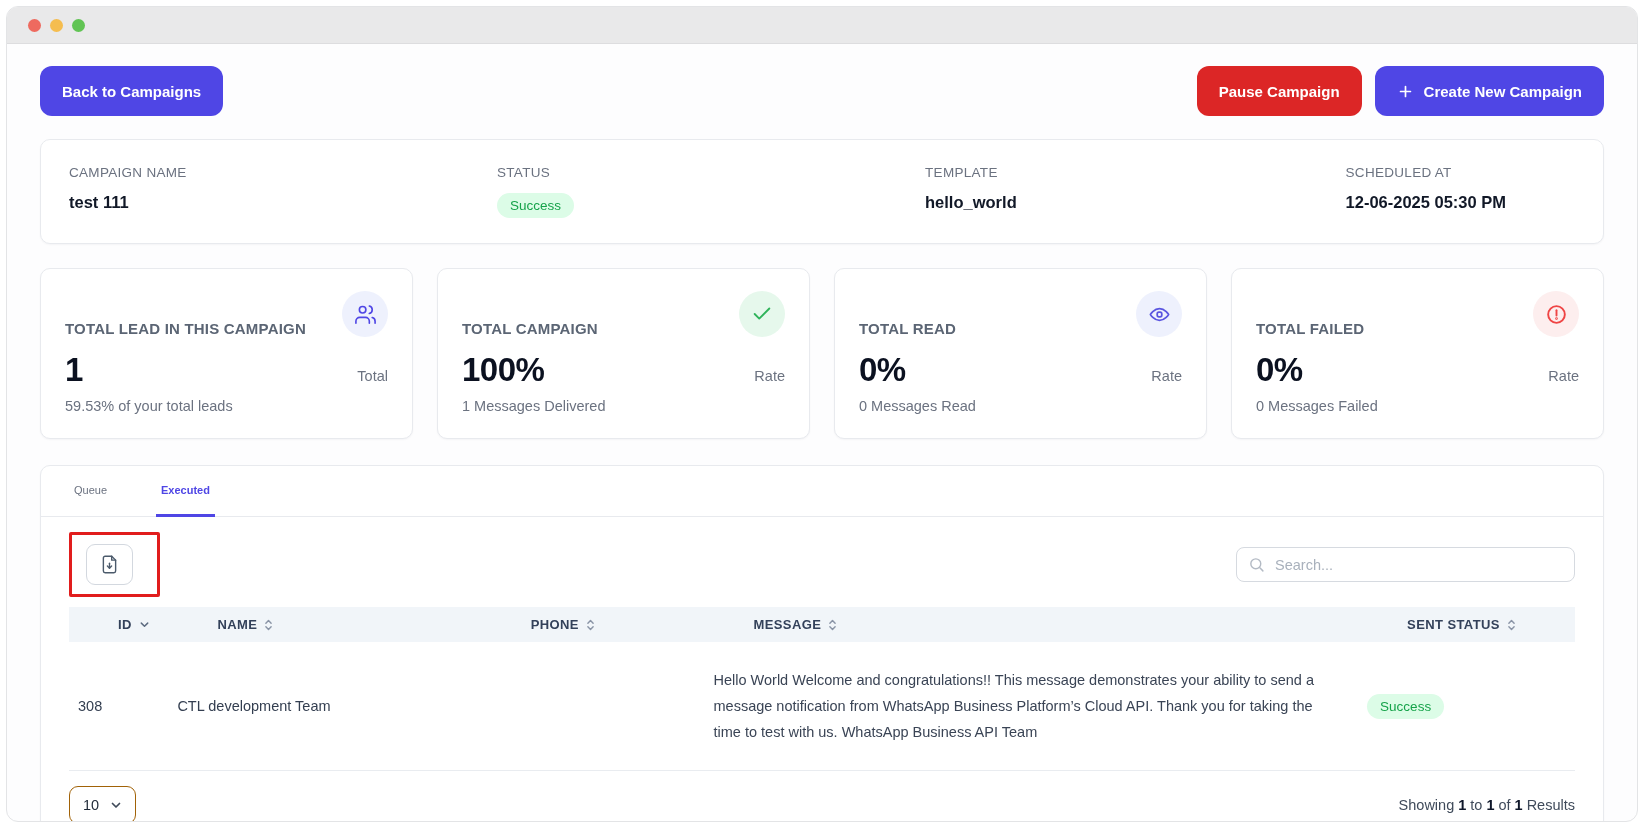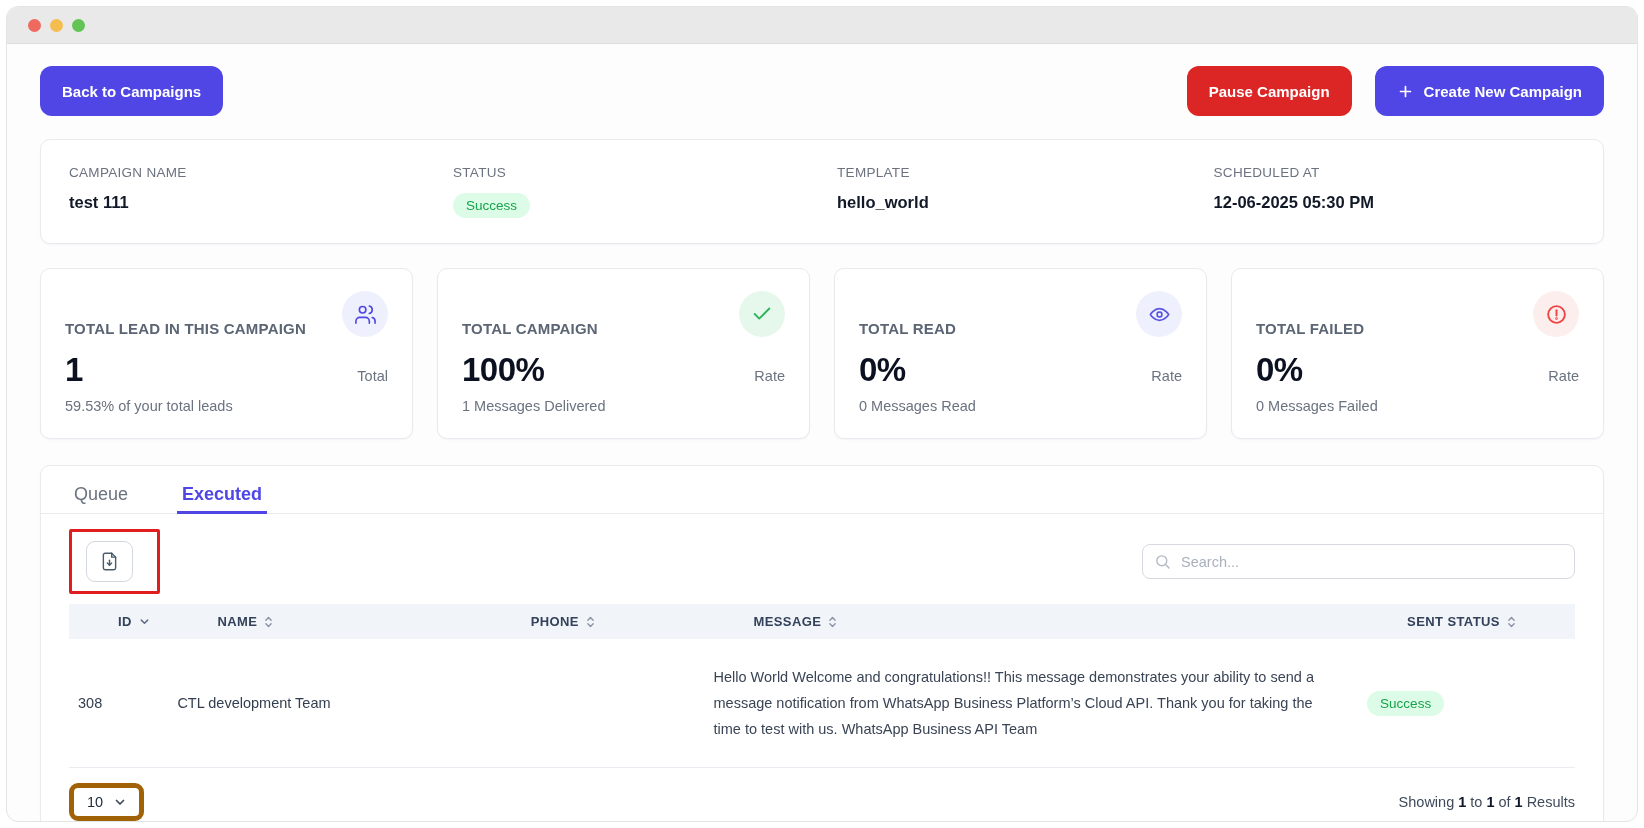--- a/index.html
+++ b/index.html
@@ -9,33 +9,33 @@
     overflow: hidden; background: #fdfdfe; }
   .titlebar { height: 37px; background: #e9e9ea; border-bottom: 1px solid #dddddf;
     display: flex; align-items: center; padding-left: 21px; gap: 9px; }
   .dot { width: 13px; height: 13px; border-radius: 50%; cursor: pointer; }
   .dot.red { background: #ee6a5f; } .dot.yellow { background: #f5bd4f; } .dot.green { background: #61c454; }
 
   .content { padding: 22px 33px 0; }
 
   
   .toolbar { display: flex; justify-content: space-between; align-items: center; }
-  .toolbar-right { display: flex; gap: 23px; }
+  .toolbar-right { display: flex; gap: 13px; }
   .btn { height: 50px; border: none; border-radius: 12px; padding: 0 22px; font-size: 15px;
     font-weight: 700; color: #fff; display: inline-flex; align-items: center; gap: 10px;
     cursor: pointer; font-family: inherit; }
   .btn.indigo { background: #4f46e5; }
   .btn.red { background: #dc2626; }
   .plus-ic { width: 17px; height: 17px; display: inline-block; }
 
   
   .card { background: #fff; border: 1px solid #e8eaee; border-radius: 10px;
     box-shadow: 0 1px 2px rgba(16,24,40,.04); }
   .info-card { margin-top: 23px; padding: 25px 28px; display: grid;
-    grid-template-columns: 25.5% 25.5% 25% 24%; }
+    grid-template-columns: 25.5% 25.5% 25% 24%; gap: 44px; }
   .field-label { font-size: 13.5px; color: #6b7280; font-weight: 500; letter-spacing: .3px;
     margin-bottom: 13px; }
   .field-value { font-size: 16.5px; color: #111827; font-weight: 600; }
 
   .badge { display: inline-block; background: #dcfce7; color: #16a34a; font-size: 13.5px;
     font-weight: 500; border-radius: 999px; padding: 5px 13px; }
 
   
   .stats { margin-top: 24px; display: grid; grid-template-columns: repeat(4, 1fr); gap: 24px; }
   .stat-card { padding: 22px 24px 24px; }
@@ -47,47 +47,47 @@
   .icon-circle.green  { background: #e6f8ec; }
   .icon-circle.pink   { background: #fdeeee; }
   .stat-value-row { display: flex; justify-content: space-between; align-items: baseline; margin-top: 14px; }
   .stat-value { font-size: 33px; font-weight: 700; color: #0b1120; letter-spacing: -0.5px; }
   .stat-unit { font-size: 14.5px; color: #6b7280; }
   .stat-sub { font-size: 14.5px; color: #6b7280; margin-top: 9px; }
 
   
   .table-card { margin-top: 26px; margin-bottom: 10px; }
   .tabbar { border-bottom: 1px solid #e8eaee; padding: 0 28px; display: flex; gap: 44px; }
-  .tab { padding: 18px 5px 6px; font-size: 18px; font-weight: 500; color: #6b7280;
+  .tab { padding: 18px 5px 18px; font-size: 11px; font-weight: 500; color: #6b7280;
     border-bottom: 3px solid transparent; margin-bottom: -1px; cursor: pointer; }
   .tab.active { color: #4f46e5; font-weight: 600; border-color: #4f46e5; }
 
   .card-body { padding: 15px 28px 34px; }
   .table-tools { display: flex; justify-content: space-between; align-items: center; }
   .annotation-box { border: 3px solid #e11d1d; border-radius: 2px;
     padding: 9px 24px 9px 14px; display: inline-block; }
   .export-btn { width: 47px; height: 41px; background: #fff; border: 1px solid #d3d8df;
     border-radius: 9px; display: flex; align-items: center; justify-content: center; cursor: pointer; }
-  .search-wrap { position: relative; width: 433px; }
+  .search-wrap { position: relative; width: 339px; }
   .search-wrap svg { position: absolute; left: 12px; top: 9px; }
   .search-input { width: 100%; height: 35px; border: 1px solid #d6dae0; border-radius: 8px;
     padding: 0 12px 0 38px; font-size: 14.5px; color: #374151; outline: none; font-family: inherit; background:#fff; }
   .search-input::placeholder { color: #a9b1bc; }
 
   table { width: 100%; border-collapse: collapse; margin-top: 10px; }
   thead tr { background: #f1f5f9; }
   th { text-align: left; font-size: 13px; font-weight: 700; color: #33415a; letter-spacing: .4px;
     padding: 10px 9px; white-space: nowrap; cursor: pointer; }
   th .th-inner { display: inline-flex; align-items: center; gap: 7px; padding-left: 40px; }
   td { padding: 25px 9px; font-size: 14.5px; color: #333e50; border-bottom: 1px solid #e9ecf0;
     vertical-align: middle; }
   td.msg { line-height: 1.8; color: #3a4455; padding-right: 30px; }
 
   .table-footer { display: flex; justify-content: space-between; align-items: center; padding-top: 15px; }
-  .pagesize { height: 38px; min-width: 65px; border: 5px solid #a16207; border-radius: 9px;
+  .pagesize { height: 38px; min-width: 65px; border: 1px solid #a16207; border-radius: 9px;
     background: #fff; display: inline-flex; align-items: center; justify-content: center; gap: 11px;
     font-size: 14.5px; color: #1f2937; padding: 0 13px; cursor: pointer; }
   .showing { font-size: 14.5px; color: #3f4a5a; display: flex; gap: 4px; align-items: baseline; }
   .showing .num { font-weight: 700; color: #0f172a; }
 </style>
 </head>
 <body>
 
 <div class="window">
   <div class="titlebar">

